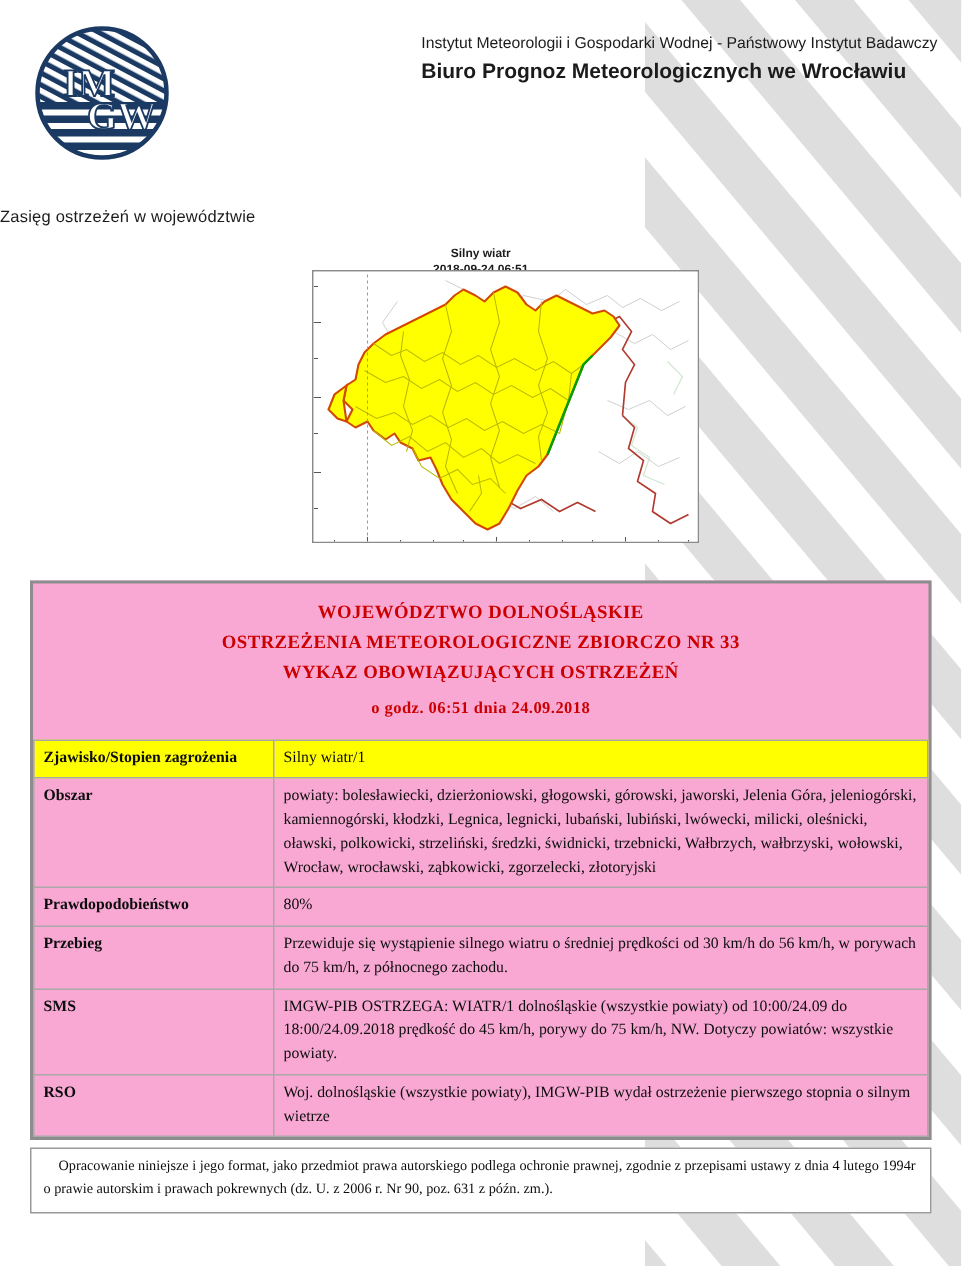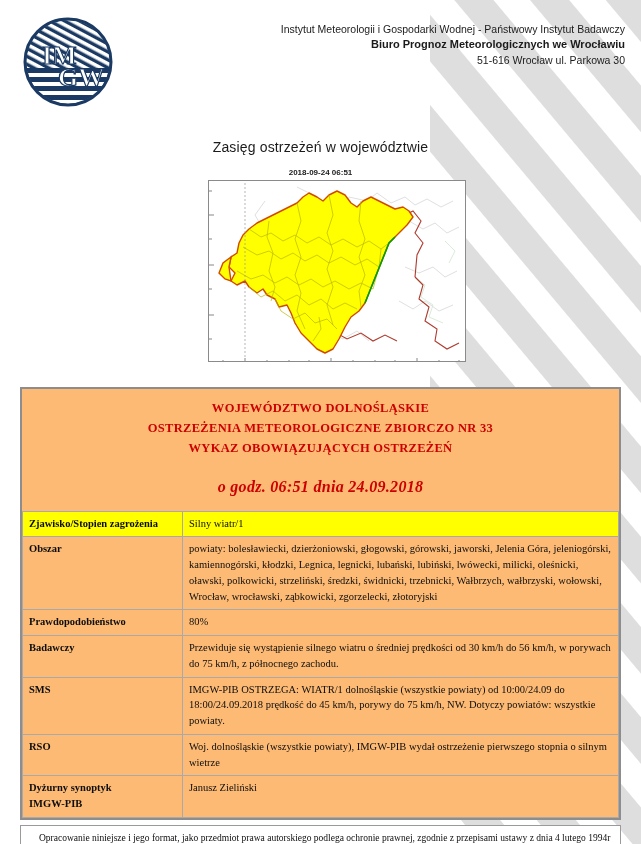--- a/index.html
+++ b/index.html
@@ -31,43 +31,42 @@
     display: flex;
     align-items: flex-start;
     justify-content: flex-end;
   }
   #logo-wrap {
     position: absolute;
     left: 22px; top: 16px;
     width: 92px; height: 92px;
   }
   #header-text {
-    text-align: right;
+    text-align: left;
     line-height: 1.45;
     color: #1b1b1b;
     font-size: 10.5px;
     padding-top: 8px;
     padding-right: 4px;
   }
   #header-text .l1 { font-size: 10.5px; }
-  #header-text .l2 { font-size: 11px; font-weight: bold; }
+  #header-text .l2 { font-size: 14px; font-weight: bold; }
   #header-text .l3,
   #header-text .l4,
   #header-text .l5,
   #header-text .l6 { font-size: 10.5px; }
 
   
   #map-block {
     position: relative;
     z-index: 2;
     height: 260px;
   }
   #map-heading {
-    text-align: center;
-    font-size: 14px;
+    font-size: 11px;
     color: #1b1b1b;
     padding-top: 17px;
     letter-spacing: .15px;
   }
   #map-sub {
     text-align: center;
     font-size: 8px;
     color: #1b1b1b;
     line-height: 1.35;
     font-weight: bold;
@@ -82,21 +81,21 @@
     overflow: hidden;
   }
   #map-frame svg { display: block; }
 
   
   #table-wrap {
     position: relative;
     z-index: 2;
     margin: 5px 20px 0 20px;
     border: 2px solid #8d8d8d;
-    background: #fdba74;
+    background: #f9a8d4;
   }
   table.warn {
     width: 100%;
     border-collapse: collapse;
     font-family: "Liberation Serif", serif;
   }
   table.warn td {
     border: 1px solid #a9a9a9;
     vertical-align: top;
     padding: 4px 6px 5px 6px;
@@ -119,21 +118,21 @@
   #title-cell .t {
     color: #cc0000;
     font-family: "Liberation Serif", serif;
     font-weight: bold;
     letter-spacing: .3px;
     line-height: 1.6;
   }
   #title-cell .t1,
   #title-cell .t2,
   #title-cell .t3 { font-size: 12.5px; }
-  #title-cell .t4 { font-size: 16px; margin-top: 16px; font-style: italic; }
+  #title-cell .t4 { font-size: 11px; margin-top: 6px; }
 
   
   #footer {
     position: relative;
     z-index: 2;
     margin: 5px 20px 0 20px;
     border: 1px solid #9a9a9a;
     padding: 5px 8px 7px 8px;
     font-family: "Liberation Serif", serif;
     font-size: 9.5px;
@@ -191,27 +190,27 @@
         <text x="20" y="48" font-family="Liberation Serif, serif" font-size="26" font-weight="bold" fill="#ffffff" stroke="#1b3a63" stroke-width="1.2">IM</text>
         <text x="36" y="70" font-family="Liberation Serif, serif" font-size="26" font-weight="bold" fill="#ffffff" stroke="#1b3a63" stroke-width="1.2">GW</text>
       </g>
       <circle cx="46" cy="46" r="43" fill="none" stroke="#1b3a63" stroke-width="3"></circle>
     </svg>
   </div>
 
   <div id="header-text">
     <div class="l1">Instytut Meteorologii i Gospodarki Wodnej - Państwowy Instytut Badawczy</div>
     <div class="l2">Biuro Prognoz Meteorologicznych we Wrocławiu</div>
-    <div class="l3">51-616 Wrocław ul. Parkowa 30</div>
   </div>
 </div>
 
 <div id="map-block">
   <div id="map-heading">Zasięg ostrzeżeń w województwie</div>
   <div id="map-sub">
+    <div>Silny wiatr</div>
     <div>2018-09-24 06:51</div>
   </div>
 
   <div id="map-frame">
     <svg viewBox="0 0 258 182" width="258" height="182">
 
       <rect x="0" y="0" width="258" height="182" fill="#ffffff"></rect>
 
       <g fill="none" stroke="#c9c9c9" stroke-width="0.6">
         <path d="M88 6 L104 14 L100 26 L112 30 L120 22 L134 26 L140 16 L158 20 L168 12"></path>
@@ -321,35 +320,30 @@
       </tr>
       <tr>
         <td class="lbl">Obszar</td>
         <td>powiaty: bolesławiecki, dzierżoniowski, głogowski, górowski, jaworski, Jelenia Góra, jeleniogórski, kamiennogórski, kłodzki, Legnica, legnicki, lubański, lubiński, lwówecki, milicki, oleśnicki, oławski, polkowicki, strzeliński, średzki, świdnicki, trzebnicki, Wałbrzych, wałbrzyski, wołowski, Wrocław, wrocławski, ząbkowicki, zgorzelecki, złotoryjski</td>
       </tr>
       <tr>
         <td class="lbl">Prawdopodobieństwo</td>
         <td>80%</td>
       </tr>
       <tr>
-        <td class="lbl">Badawczy</td>
+        <td class="lbl">Przebieg</td>
         <td>Przewiduje się wystąpienie silnego wiatru o średniej prędkości od 30 km/h do 56 km/h, w porywach do 75 km/h, z północnego zachodu.</td>
       </tr>
       <tr>
         <td class="lbl">SMS</td>
         <td>IMGW-PIB OSTRZEGA: WIATR/1 dolnośląskie (wszystkie powiaty) od 10:00/24.09 do 18:00/24.09.2018 prędkość do 45 km/h, porywy do 75 km/h, NW. Dotyczy powiatów: wszystkie powiaty.</td>
       </tr>
       <tr>
         <td class="lbl">RSO</td>
         <td>Woj. dolnośląskie (wszystkie powiaty), IMGW-PIB wydał ostrzeżenie pierwszego stopnia o silnym wietrze</td>
-      </tr>
-      <tr>
-        <td class="lbl">Dyżurny synoptyk
-IMGW-PIB</td>
-        <td>Janusz Zieliński</td>
       </tr>
     </tbody>
   </table>
 </div>
 
 <div id="footer">
   <p>Opracowanie niniejsze i jego format, jako przedmiot prawa autorskiego podlega ochronie prawnej, zgodnie z przepisami ustawy z dnia 4 lutego 1994r o prawie autorskim i prawach pokrewnych (dz. U. z 2006 r. Nr 90, poz. 631 z późn. zm.).</p>
 
 </div>
 

